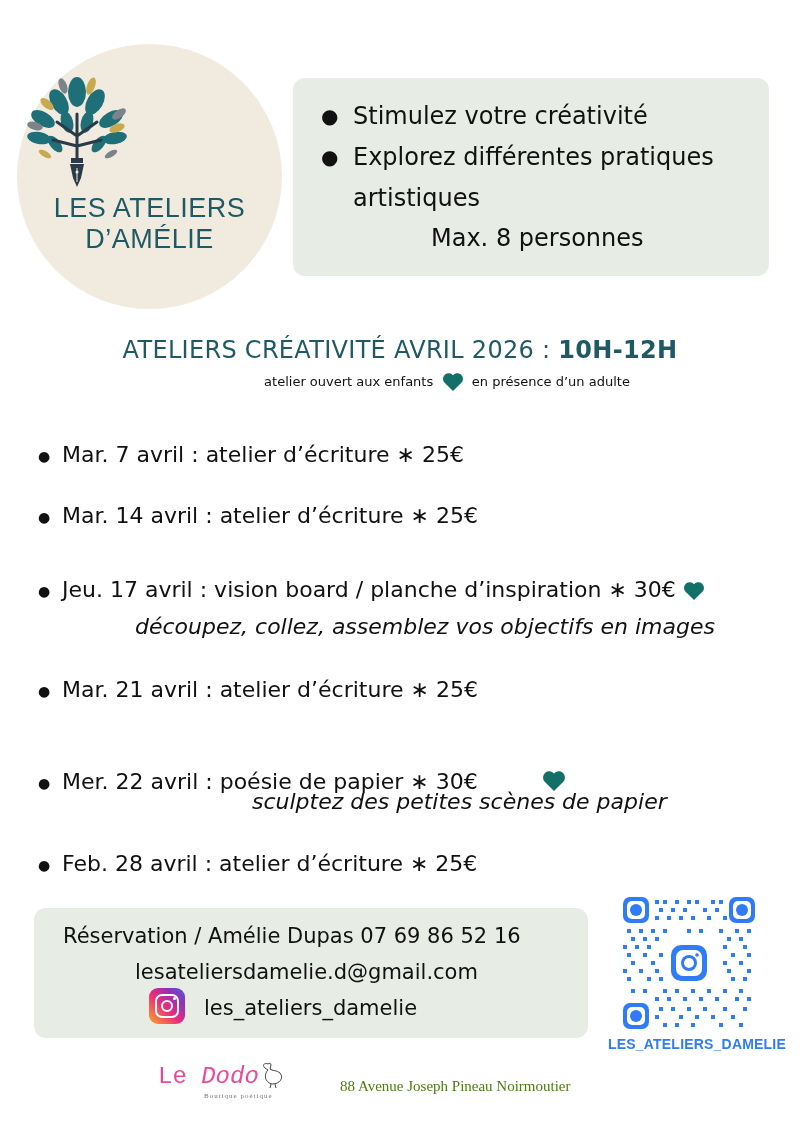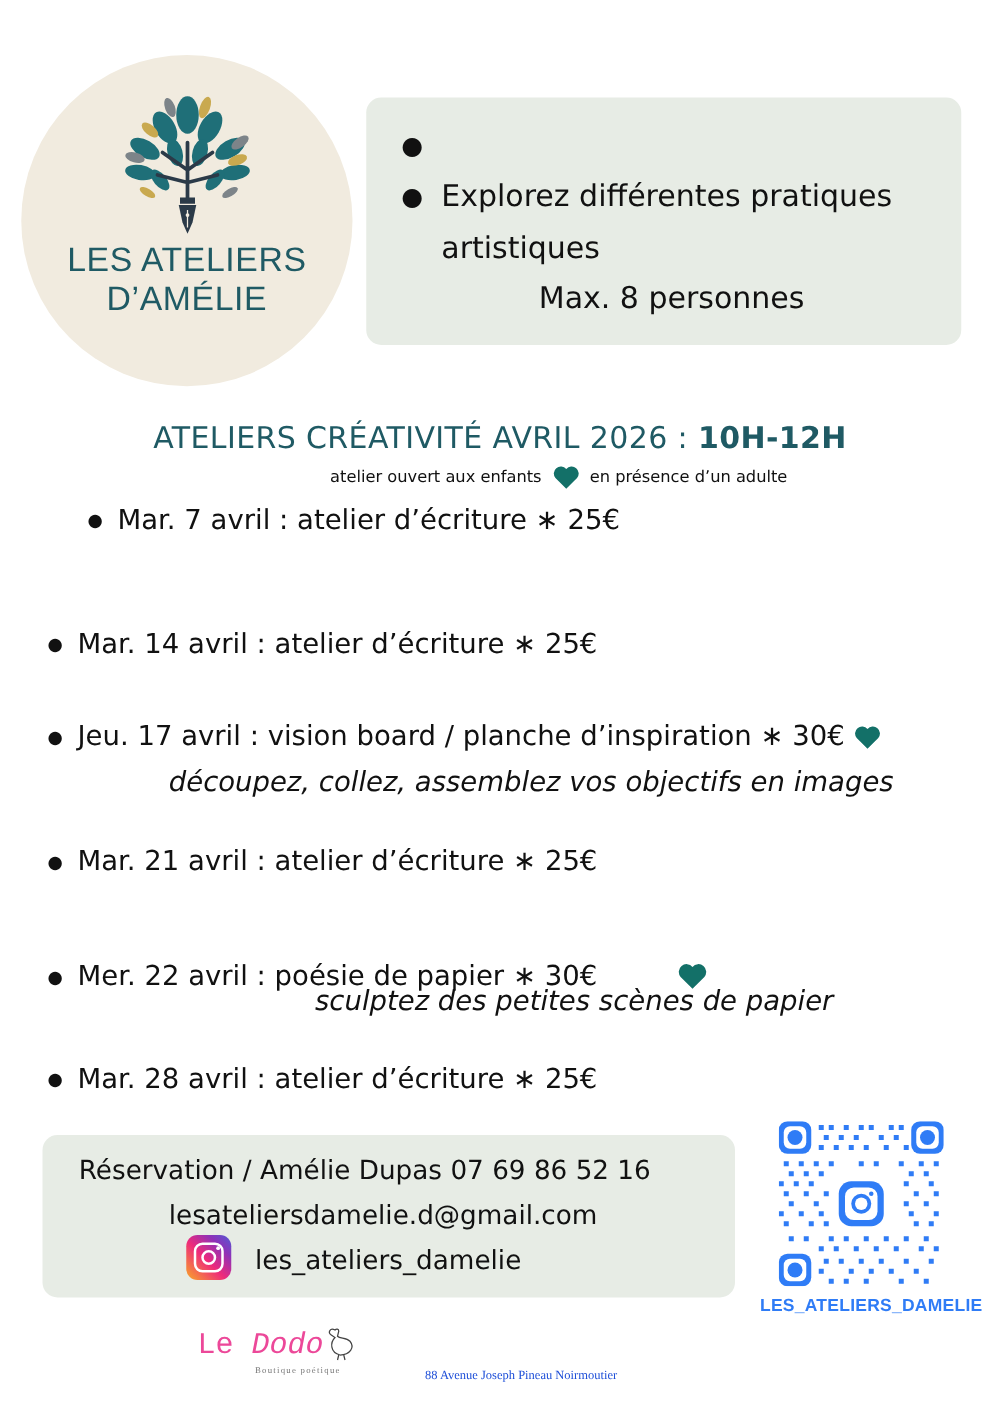--- a/index.html
+++ b/index.html
@@ -2,21 +2,21 @@
 <html><head>
 <meta charset="utf-8">
 <style>
   * { box-sizing: border-box; margin: 0; padding: 0; }
   html, body { width: 800px; height: 1135px; background: #ffffff; overflow: hidden; }
   body { position: relative; font-family: "DejaVu Sans", sans-serif; color: #111; }
 
   .logo-circle {
     position: absolute; left: 17px; top: 44px; width: 265px; height: 265px;
     border-radius: 50%; background: #f1ebdf;
-    display: flex; flex-direction: column; align-items: center;
+    display: flex; flex-direction: column; 
   }
   .logo-tree { margin-top: 30px; width: 120px; height: 115px; }
   .logo-title {
     margin-top: 4px; color: #1f5a64; text-align: center;
     font-family: "Liberation Sans", sans-serif; font-size: 27px; line-height: 31px; letter-spacing: 0.5px;
   }
 
   .intro-box {
     position: absolute; left: 293px; top: 78px; width: 476px; height: 198px;
     background: #e7ece5; border-radius: 12px;
@@ -57,21 +57,21 @@
   .qr { position: absolute; left: 623px; top: 897px; width: 132px; height: 132px; }
   .qr-label {
     position: absolute; left: 608px; top: 1036px; width: 162px; text-align: center;
     font-family: "Liberation Sans", sans-serif; font-size: 14px; font-weight: bold; color: #2f7cf6; letter-spacing: 0.2px;
   }
 
   .ledodo { position: absolute; left: 158px; top: 1062px; width: 140px; height: 45px; }
   .ledodo-name { position: absolute; left: 0; top: 1px; font-family: Liberation Mono, monospace; font-size: 24px; color: #ec4899; }
   .ledodo-name i { font-style: italic; }
   .ledodo-sub { position: absolute; left: 26px; top: 30px; font-family: Liberation Serif, serif; font-size: 7px; color: #777; letter-spacing: 1px; margin-left: 20px; }
-  .address { position: absolute; left: 340px; top: 1078px; font-family: "Liberation Serif", serif; font-size: 10px; color: #1d4ed8; margin-top: 17px; }
+  .address { position: absolute; left: 340px; top: 1078px; font-family: "Liberation Serif", serif; font-size: 15px; color: #4d7c0f; }
 </style>
 </head>
 <body>
 
 <div class="logo-circle">
   <svg class="logo-tree" viewBox="0 0 120 115">
     <g fill="#1f6f78">
       <ellipse cx="60" cy="18" rx="9" ry="15"></ellipse>
       <ellipse cx="42" cy="28" rx="8" ry="14" transform="rotate(-30 42 28)"></ellipse>
       <ellipse cx="78" cy="28" rx="8" ry="14" transform="rotate(30 78 28)"></ellipse>
@@ -105,20 +105,21 @@
   <div class="logo-title">
     <div>LES ATELIERS</div>
     <div>D’AMÉLIE</div>
   </div>
 </div>
 
 <div class="intro-box">
   <ul class="intro-list">
     <li class="intro-item">
       <span class="intro-bullet">●</span>
+      <span>Stimulez votre créativité</span>
     </li>
     <li class="intro-item">
       <span class="intro-bullet">●</span>
       <span>Explorez différentes pratiques</span>
     </li>
     <li class="intro-item">
       <span class="intro-bullet"></span>
       <span>artistiques</span>
     </li>
   </ul>
@@ -129,21 +130,21 @@
   <span>ATELIERS CRÉATIVITÉ AVRIL 2026 : </span><b>10H-12H</b>
 </div>
 <div class="subline">
   <span>atelier ouvert aux enfants</span>
   &nbsp;<svg class="heart" width="22" height="20" viewBox="0 0 24 22">
       <path d="M12 21 L2.5 11.5 A5.5 5.5 0 0 1 12 3.5 A5.5 5.5 0 0 1 21.5 11.5 Z" fill="#137068"></path>
     </svg>&nbsp;
   <span>en présence d’un adulte</span>
 </div>
 
-<div class="session" style="top:404px;margin-left:32px;">
+<div class="session" style="top:442px;">
   <span class="dot">●</span><span>Mar. 7 avril : atelier d’écriture ∗ 25€</span>
 </div>
 <div class="session" style="top:503px;">
   <span class="dot">●</span><span>Mar. 14 avril : atelier d’écriture ∗ 25€</span>
 </div>
 <div class="session" style="top:577px;">
   <span class="dot">●</span><span>Jeu. 17 avril : vision board / planche d’inspiration ∗ 30€</span>
   <svg class="heart" width="22" height="20" viewBox="0 0 24 22">
       <path d="M12 21 L2.5 11.5 A5.5 5.5 0 0 1 12 3.5 A5.5 5.5 0 0 1 21.5 11.5 Z" fill="#137068"></path>
     </svg>
@@ -155,21 +156,21 @@
 </div>
 <div class="session" style="top:751px;margin-top:18px;">
   <span class="dot">●</span><span>Mer. 22 avril : poésie de papier ∗ 30€</span>
 </div>
 <svg class="heart" style="position:absolute; left:542px; top:770px;" width="24" height="22" viewBox="0 0 24 22">
     <path d="M12 21 L2.5 11.5 A5.5 5.5 0 0 1 12 3.5 A5.5 5.5 0 0 1 21.5 11.5 Z" fill="#137068"></path>
   </svg>
 <div class="session-note" style="left:252px; top:789px;">sculptez des petites scènes de papier</div>
 
 <div class="session" style="top:851px;">
-  <span class="dot">●</span><span>Mar. 28 avril : atelier d’écriture ∗ 25€</span>
+  <span class="dot">●</span><span>Feb. 28 avril : atelier d’écriture ∗ 25€</span>
 </div>
 
 <div class="contact-box"></div>
 <div class="contact-line" style="left:63px; top:924px;">Réservation / Amélie Dupas 07 69 86 52 16</div>
 <div class="contact-line" style="left:135px; top:960px;">lesateliersdamelie.d@gmail.com</div>
 <div class="insta-icon">
   <div class="ring"></div>
   <div class="lens"></div>
   <div class="flash"></div>
 </div>

